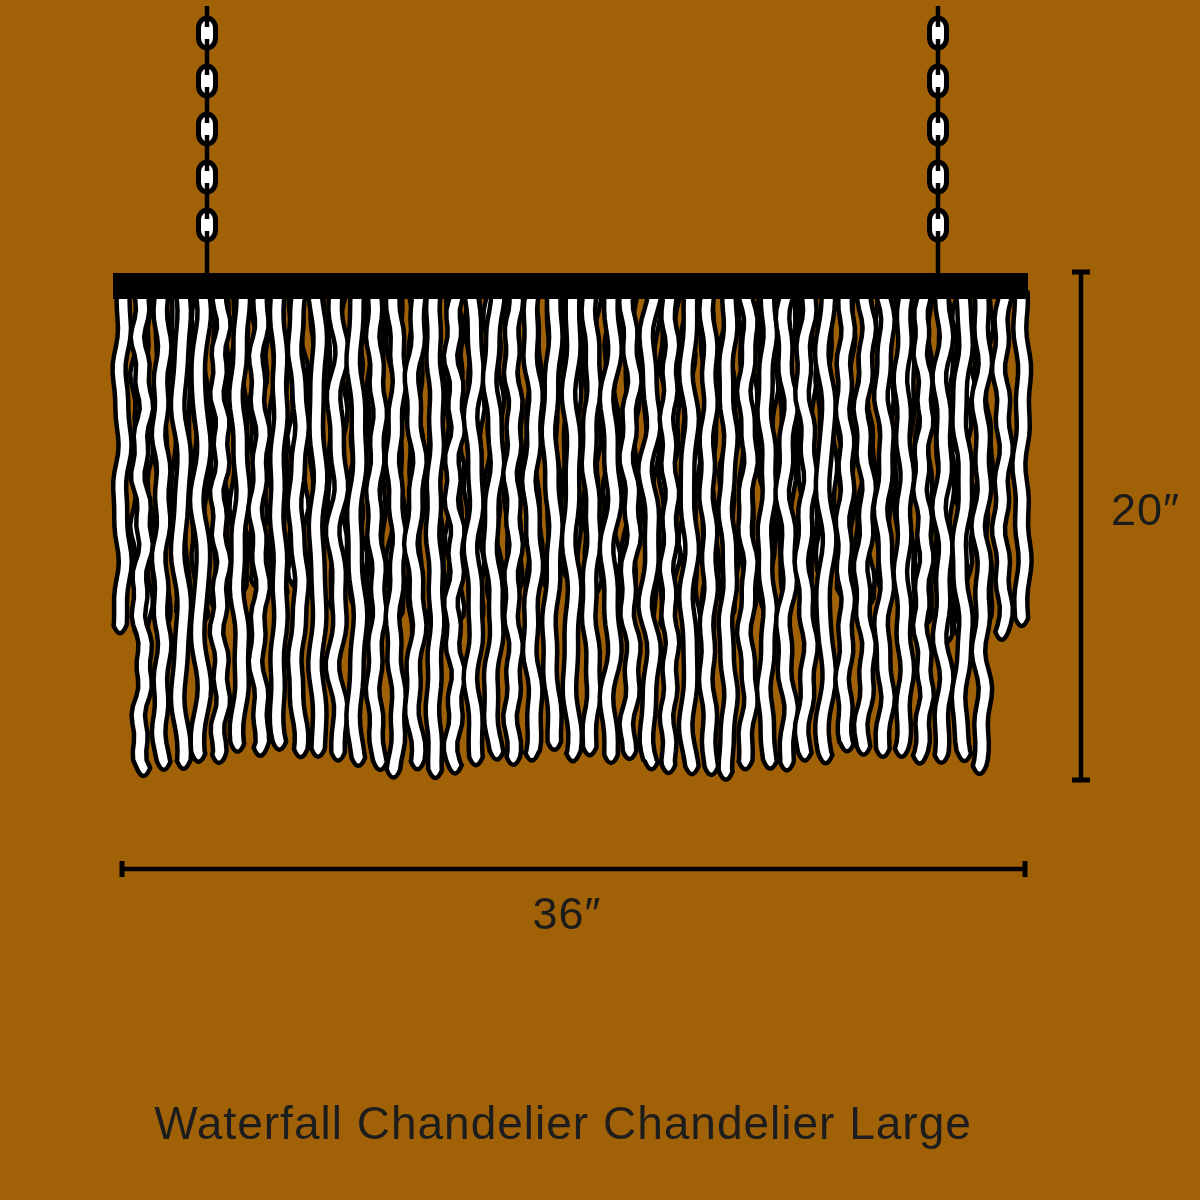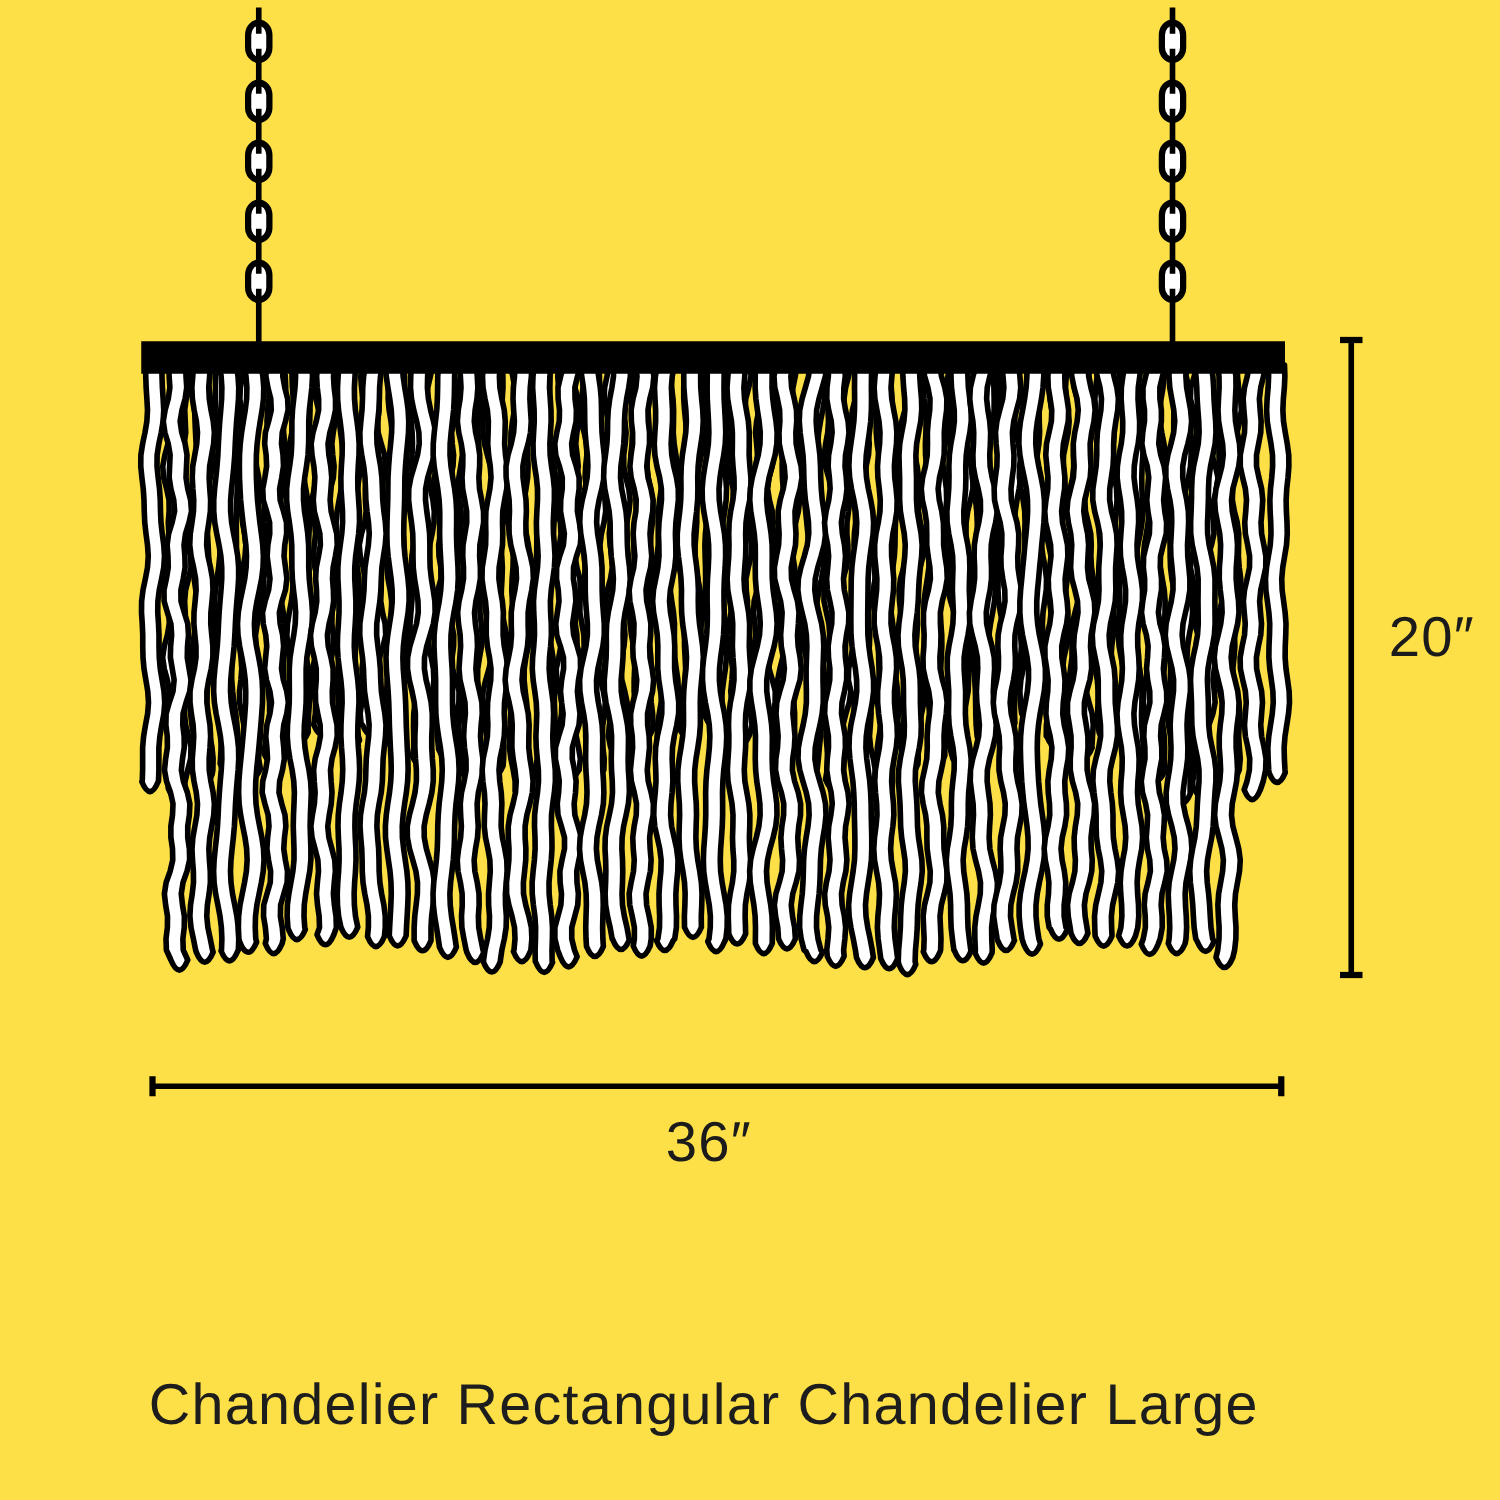--- a/index.html
+++ b/index.html
@@ -1,19 +1,19 @@
 <!DOCTYPE html>
 <html><head>
 <meta charset="utf-8">
 <style>
   html,body{margin:0;padding:0;background:#ffffff;}
   .stage{
     position:relative;
     width:1200px;height:1200px;
-    background:#fde047;
+    background:#a16207;
     overflow:hidden;
     font-family:"Liberation Sans", sans-serif;
   }
   svg{position:absolute;left:0;top:0;}
   .dim-label{
     font-family:"Liberation Sans", sans-serif;
     fill:#1b1b1b;
     font-size:45px;
     letter-spacing:1px;
   }
@@ -165,14 +165,14 @@
         </g>
         <g>
           <line x1="122" y1="869" x2="1025" y2="869" stroke="#000000" stroke-width="4.5"></line>
           <line x1="122" y1="861" x2="122" y2="877" stroke="#000000" stroke-width="5"></line>
           <line x1="1025" y1="861" x2="1025" y2="877" stroke="#000000" stroke-width="5"></line>
         </g>
       </g>
     <text class="dim-label" x="1111" y="525" text-anchor="start">20″</text>
     <text class="dim-label" x="567" y="929" text-anchor="middle">36″</text>
   </svg>
-  <div class="product-title">Chandelier Rectangular Chandelier Large</div>
+  <div class="product-title">Waterfall Chandelier Chandelier Large</div>
 </div>
 
 </body></html>

